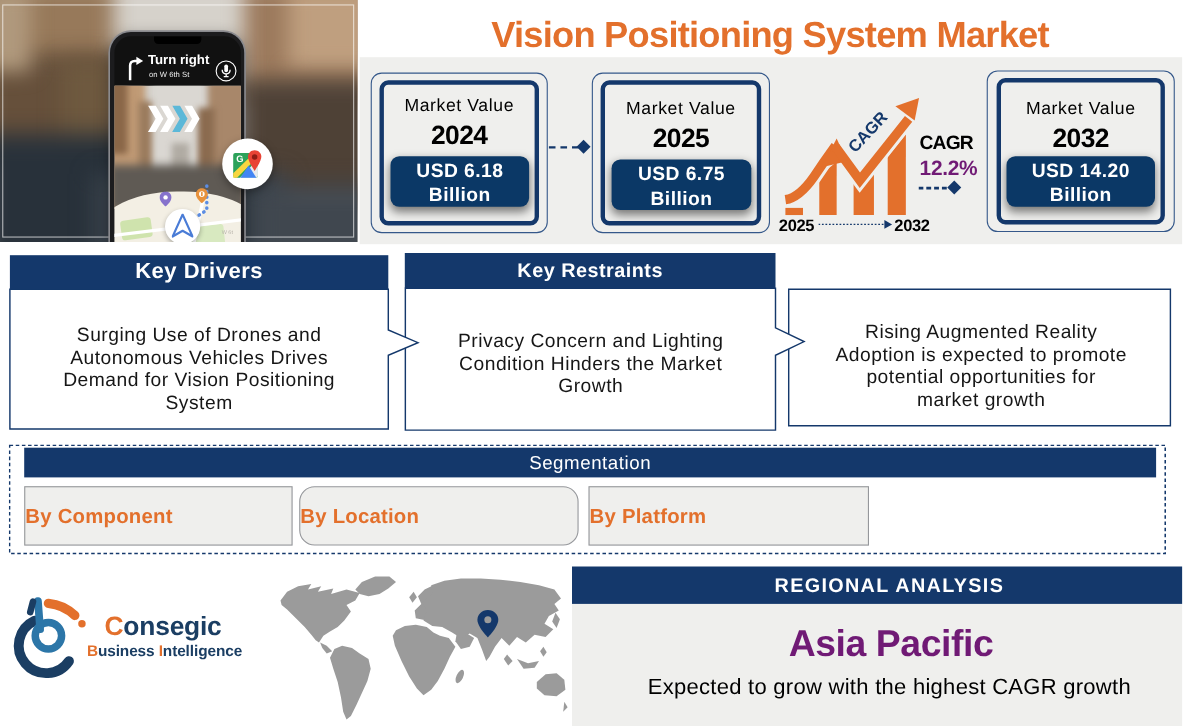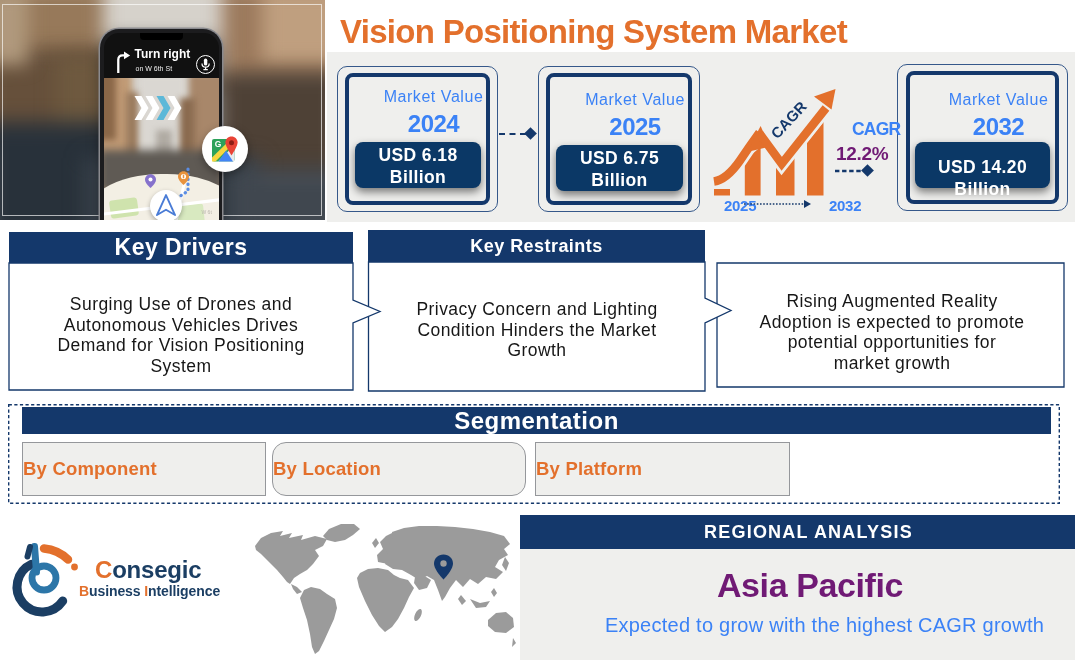--- a/index.html
+++ b/index.html
@@ -1,19 +1,19 @@
 <!DOCTYPE html>
 <html><head>
 <meta charset="utf-8">
 <style>
   * { margin:0; padding:0; box-sizing:border-box; }
   html,body { width:1075px; height:660px; background:#fff; font-family:"Liberation Sans", sans-serif; }
   #page { position:relative; width:1075px; height:660px; overflow:hidden; background:#fff; }
   .abs { position:absolute; }
-  .navy { color:#3b82f6;margin-left:16px; }
+  .navy { color:#000000; }
   .orange { color:#701a75; }
 </style>
 </head>
 <body>
 <div id="page">
 
   <div class="abs" id="photo" style="left:0;top:0;width:325px;height:220px;overflow:hidden;background:#cfc9c2;">
 
     <div class="abs" style="left:95px;top:-12px;width:142px;height:92px;background:#d6d2cb;filter:blur(8px);"></div>
 
@@ -102,21 +102,21 @@
       <rect x="1" y="3" width="22.5" height="22.5" rx="2" fill="#2CA25A"></rect>
       <path d="M23.5 9 L23.5 23.5 Q23.5 25.5 21.5 25.5 L7 25.5 Z" fill="#e8eaed"></path>
       <path d="M1 21.5 L1 25.5 L4.5 25.5 L23 7 L19.5 3.5 Z" fill="#F7D63F"></path>
       <path d="M7.5 25.5 L22 25.5 L15 14.5 Z" fill="#4285F4"></path>
       <text x="3.8" y="11.2" font-size="8.5" font-weight="bold" fill="#fff" font-family="Liberation Sans">G</text>
       <path d="M20.5 0.5 C17 0.5 14.4 3.1 14.4 6.6 C14.4 10.6 20.5 19.5 20.5 19.5 C20.5 19.5 26.6 10.6 26.6 6.6 C26.6 3.1 24 0.5 20.5 0.5 Z" fill="#E94335"></path>
       <circle cx="20.5" cy="6.7" r="2.5" fill="#8f1d15"></circle>
     </svg>
   </div>
 
-  <div class="abs" style="left:340px;top:13px;width:720px;font-size:33px;font-weight:bold;color:#E3702C;letter-spacing:-0.7px;">Vision Positioning System Market</div>
+  <div class="abs" style="left:340px;top:13px;width:720px;text-align:center;font-size:33px;font-weight:bold;color:#E3702C;letter-spacing:-0.7px;">Vision Positioning System Market</div>
 
   <div class="abs" style="left:327px;top:52px;width:748px;height:170px;background:#EFEFED;"></div>
 
   <div class="abs mvbox" style="left:337px;top:66px;width:161px;height:146px;border:1.3px solid #35588a;border-radius:10px;"></div>
   <div class="abs" style="left:345px;top:73px;width:145px;height:132px;border:4px solid #14386B;border-radius:8px;"></div>
   <div class="abs navy" style="left:345px;top:88px;width:145px;text-align:center;font-size:16px;letter-spacing:0.55px;">Market Value</div>
   <div class="abs navy" style="left:345px;top:110px;width:145px;text-align:center;font-size:24px;font-weight:bold;letter-spacing:-0.5px;">2024</div>
   <div class="abs" style="left:355px;top:142px;width:126px;height:46px;background:#0B3866;border-radius:8px;box-shadow:0 4px 9px rgba(0,0,0,.5);color:#fff;font-weight:bold;font-size:17.5px;letter-spacing:0.4px;text-align:center;line-height:22px;padding-top:2px;">USD 6.18<br>Billion</div>
 
   <div class="abs" style="left:499px;top:133px;width:27px;height:0;border-top:2.2px dashed #14386B;"></div>
@@ -125,21 +125,21 @@
   <div class="abs mvbox" style="left:538px;top:66px;width:162px;height:146px;border:1.3px solid #35588a;border-radius:10px;"></div>
   <div class="abs" style="left:546px;top:73px;width:146px;height:132px;border:4px solid #14386B;border-radius:8px;"></div>
   <div class="abs navy" style="left:546px;top:91px;width:146px;text-align:center;font-size:16px;letter-spacing:0.55px;">Market Value</div>
   <div class="abs navy" style="left:546px;top:113px;width:146px;text-align:center;font-size:24px;font-weight:bold;letter-spacing:-0.5px;">2025</div>
   <div class="abs" style="left:556px;top:145px;width:127px;height:46px;background:#0B3866;border-radius:8px;box-shadow:0 4px 9px rgba(0,0,0,.5);color:#fff;font-weight:bold;font-size:17.5px;letter-spacing:0.4px;text-align:center;line-height:22px;padding-top:2px;">USD 6.75<br>Billion</div>
 
   <div class="abs mvbox" style="left:897px;top:64px;width:171px;height:147px;border:1.3px solid #35588a;border-radius:10px;"></div>
   <div class="abs" style="left:906px;top:71px;width:153px;height:133px;border:4px solid #14386B;border-radius:8px;"></div>
   <div class="abs navy" style="left:906px;top:91px;width:153px;text-align:center;font-size:16px;letter-spacing:0.55px;">Market Value</div>
   <div class="abs navy" style="left:906px;top:113px;width:153px;text-align:center;font-size:24px;font-weight:bold;letter-spacing:-0.5px;">2032</div>
-  <div class="abs" style="left:915px;top:142px;width:135px;height:46px;background:#0B3866;border-radius:8px;box-shadow:0 4px 9px rgba(0,0,0,.5);color:#fff;font-weight:bold;font-size:17.5px;letter-spacing:0.4px;text-align:center;line-height:22px;padding-top:14px;">USD 14.20<br>Billion</div>
+  <div class="abs" style="left:915px;top:142px;width:135px;height:46px;background:#0B3866;border-radius:8px;box-shadow:0 4px 9px rgba(0,0,0,.5);color:#fff;font-weight:bold;font-size:17.5px;letter-spacing:0.4px;text-align:center;line-height:22px;padding-top:2px;">USD 14.20<br>Billion</div>
 
   <svg class="abs" style="left:700px;top:80px;" width="145" height="120" viewBox="0 0 145 120">
 
     <rect x="14" y="109" width="16" height="6.5" fill="#E3702C"></rect>
     <polygon points="44.8,80 60.6,67 60.6,115.5 44.8,115.5" fill="#E3702C"></polygon>
     <polygon points="76,85 81.7,92.5 94.5,76 94.5,115.5 76,115.5" fill="#E3702C"></polygon>
     <polygon points="107,62.5 123.5,42 123.5,115.5 107,115.5" fill="#E3702C"></polygon>
 
     <path d="M14 101.5 C24 100 32 92 40 80.5 C46 71.5 53 61.5 59.5 52.5 L59.5 54 L81.7 83.8 L122 33" fill="none" stroke="#EFEFED" stroke-width="14" stroke-linejoin="miter" stroke-miterlimit="10"></path>
 
@@ -161,30 +161,30 @@
     <line x1="0" y1="6" x2="60" y2="6" stroke="#14386B" stroke-width="1.3" stroke-dasharray="1.6 1.6"></line>
     <path d="M60 2 L67 6 L60 10 Z" fill="#14386B"></path>
   </svg>
   <div class="abs navy" style="left:813px;top:197px;font-size:15px;font-weight:bold;letter-spacing:-0.3px;">2032</div>
 
   <svg class="abs" style="left:0;top:225px;" width="1075" height="175" viewBox="0 0 1075 175">
     <path d="M717 38 H1064 V162 H717 Z" fill="#fff" stroke="#14386B" stroke-width="1.3"></path>
     <path d="M368.5 37 H705 V73 L731 85.5 L705 98 V166 H368.5 Z" fill="#fff" stroke="#14386B" stroke-width="1.3"></path>
     <path d="M9 38 H353 V75 L380 86.5 L353 98 V165 H9 Z" fill="#fff" stroke="#14386B" stroke-width="1.3"></path>
   </svg>
-  <div class="abs" style="left:9px;top:232px;width:344px;height:31px;background:#14386B;color:#fff;font-weight:bold;font-size:23px;letter-spacing:0.45px;text-align:center;line-height:31px;">Key Drivers</div>
+  <div class="abs" style="left:9px;top:232px;width:344px;height:31px;background:#14386B;color:#fff;font-weight:bold;font-size:20px;letter-spacing:0.45px;text-align:center;line-height:31px;">Key Drivers</div>
   <div class="abs" style="left:368px;top:230px;width:337px;height:32px;background:#14386B;color:#fff;font-weight:bold;font-size:18px;letter-spacing:0.45px;text-align:center;line-height:32px;">Key Restraints</div>
   <div class="abs" style="left:30px;top:294px;width:302px;text-align:center;font-size:17.5px;letter-spacing:0.45px;line-height:20.5px;color:#161616;">Surging Use of Drones and<br>Autonomous Vehicles Drives<br>Demand for Vision Positioning<br>System</div>
   <div class="abs" style="left:392px;top:299px;width:290px;text-align:center;font-size:17.5px;letter-spacing:0.45px;line-height:20.5px;color:#161616;">Privacy Concern and Lighting<br>Condition Hinders the Market<br>Growth</div>
   <div class="abs" style="left:742px;top:291px;width:300px;text-align:center;font-size:17.5px;letter-spacing:0.45px;line-height:20.5px;color:#161616;">Rising Augmented Reality<br>Adoption is expected to promote<br>potential opportunities for<br>market growth</div>
 
   <svg class="abs" style="left:8px;top:404px;" width="1052" height="100" viewBox="0 0 1052 100">
       <rect x="0.7" y="0.7" width="1050.6" height="98.6" fill="none" stroke="#14386B" stroke-width="1.4" stroke-dasharray="3.2 2.4"></rect>
     </svg>
-  <div class="abs" style="left:22px;top:407px;width:1029px;height:27px;background:#14386B;color:#fff;font-weight:bold;font-size:24px;letter-spacing:0.5px;text-align:center;line-height:27px;">Segmentation</div>
+  <div class="abs" style="left:22px;top:407px;width:1029px;height:27px;background:#14386B;color:#fff;font-weight:normal;font-size:17px;letter-spacing:0.5px;text-align:center;line-height:27px;">Segmentation</div>
   <div class="abs segbox" style="left:22px;top:442px;width:244px;">By Component</div>
   <div class="abs segbox" style="left:272px;top:442px;width:254px;border-radius:14px;">By Location</div>
   <div class="abs segbox" style="left:535px;top:442px;width:255px;">By Platform</div>
 
   <svg class="abs" style="left:0px;top:530px;" width="265" height="100" viewBox="0 0 265 100">
     <g>
 
       <path d="M 62.7 71 A 25 25 0 1 1 31.4 34.3" fill="none" stroke="#1B3E63" stroke-width="9" stroke-linecap="round"></path>
 
       <path d="M 44 18.5 A 40 40 0 0 1 68 29.5" fill="none" stroke="#E3702C" stroke-width="8.5" stroke-linecap="round"></path>

